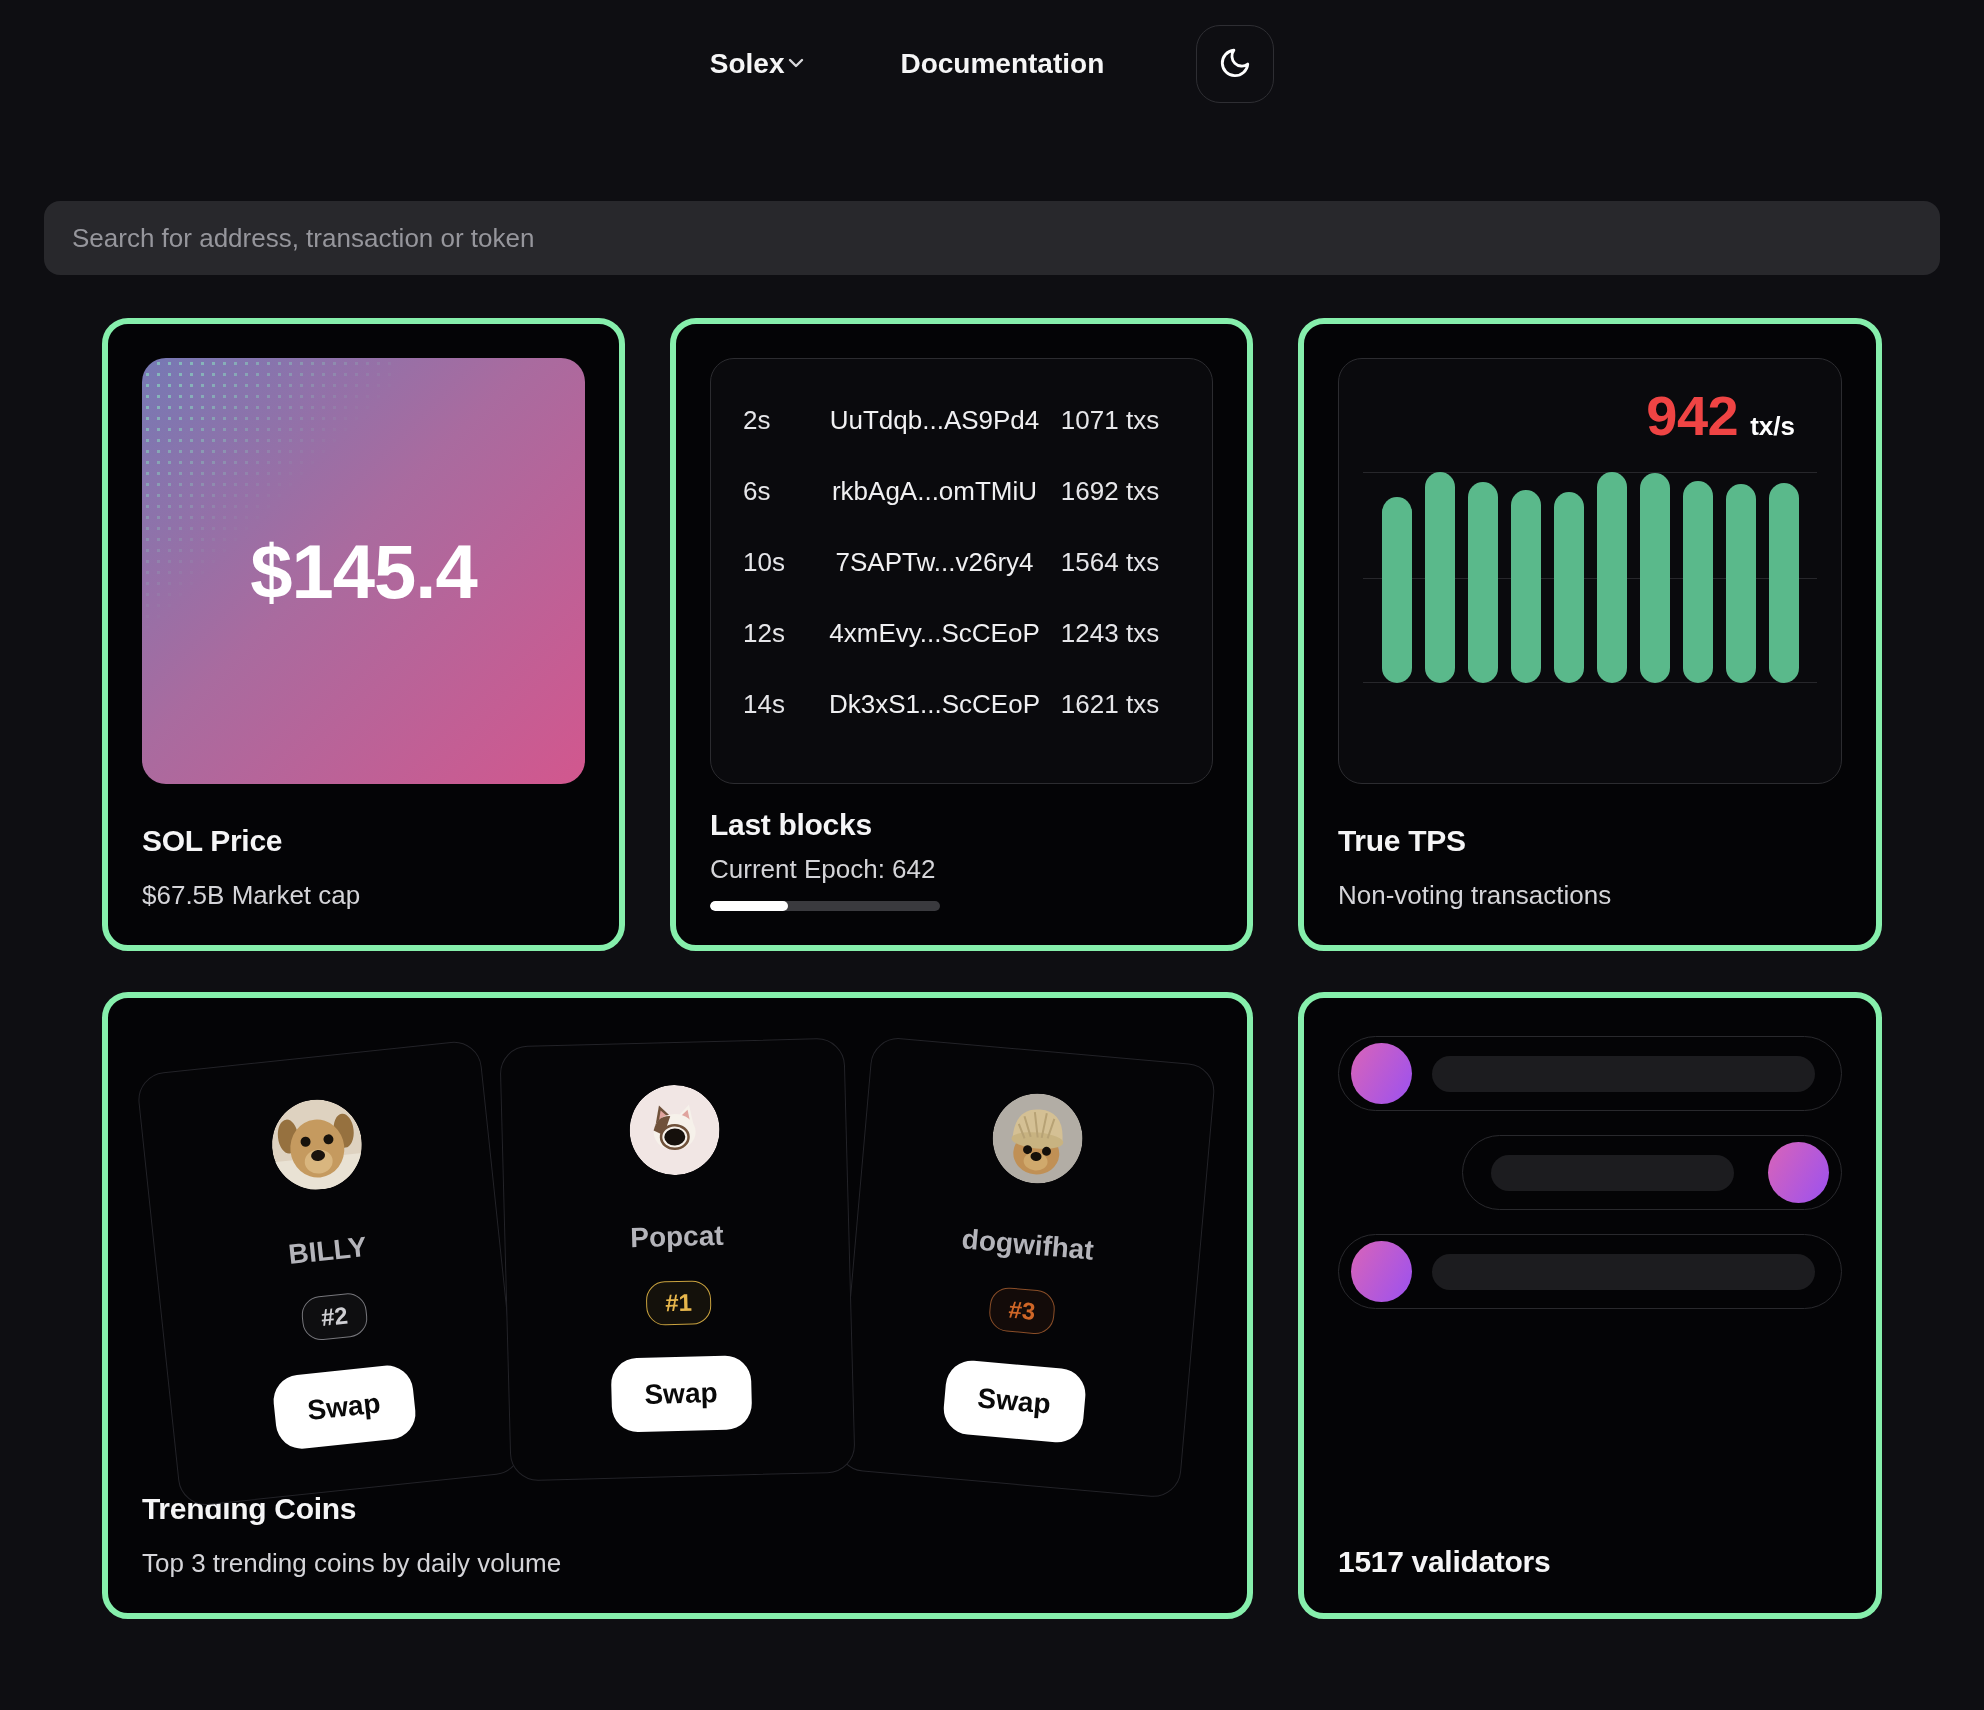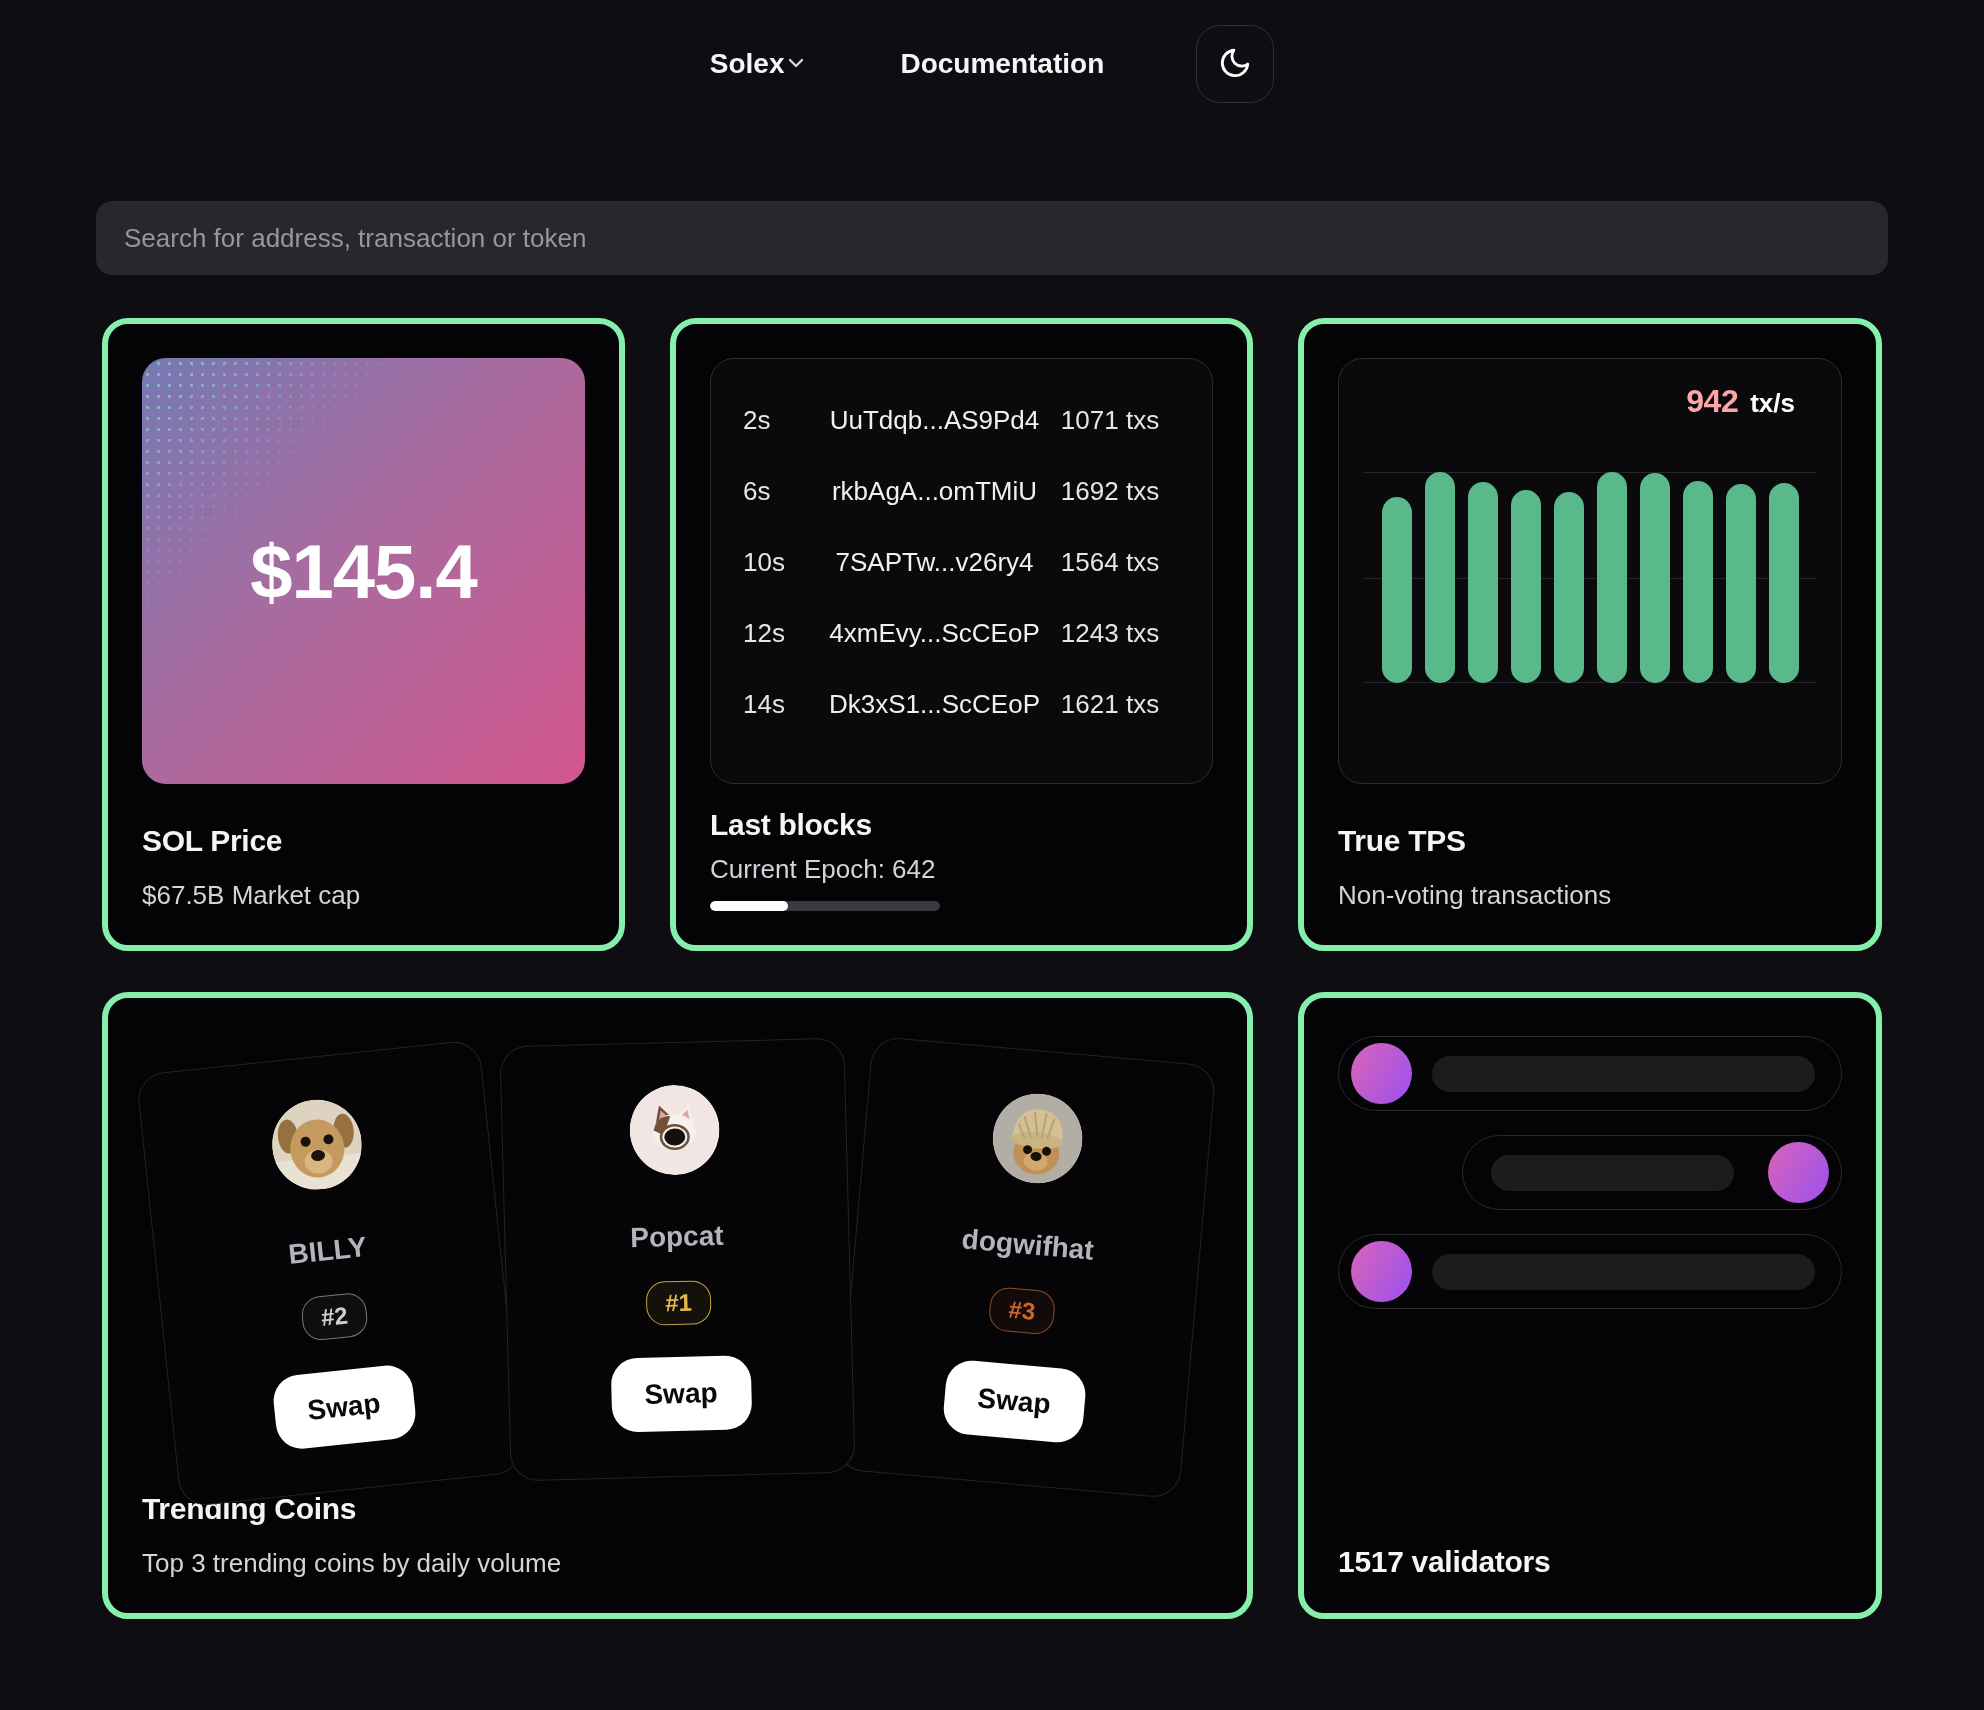--- a/index.html
+++ b/index.html
@@ -11,21 +11,21 @@
   
   .topnav { height:120px; display:flex; align-items:center; justify-content:center; gap:92px; padding-top:8px; }
   .brand { display:flex; align-items:center; gap:0; font-size:28px; font-weight:700; cursor:pointer; }
   .brand svg { margin-top:4px; }
   .nav-link { font-size:28px; font-weight:700; cursor:pointer; }
   .theme-btn {
     width:78px; height:78px; border-radius:24px; background:transparent;
     border:1.5px solid #2e2e33; display:flex; align-items:center; justify-content:center; cursor:pointer;
   }
   
-  .search-wrap { margin:81px 96px 0; }
+  .search-wrap { margin:81px 44px 0; }
   .search-input {
     width:100%; height:74px; background:#28282c; border:none; outline:none; border-radius:16px;
     padding:0 28px; font-size:26px; color:#e8e8ea; font-family:"Liberation Sans", sans-serif;
   }
   .search-input::placeholder { color:#96969c; }
   
   .grid { display:grid; grid-template-columns:repeat(3,1fr); gap:41px 45px; padding:0 102px; margin-top:43px; }
   .card {
     background:#040406; border:6px solid #86efac; border-radius:26px; padding:34px;
     display:flex; flex-direction:column;
@@ -57,21 +57,21 @@
   .block-row { display:flex; align-items:center; height:71px; font-size:26px; color:#e6e6e9; cursor:pointer; }
   .block-time { width:86px; text-align:left; }
   .block-hash { flex:1; text-align:center; color:#f0f0f2; }
   .block-txs { width:140px; text-align:center; }
   .epoch-label { font-size:26px; color:#d4d4d8; margin-top:12px; }
   .progress-track { width:230px; height:10px; border-radius:5px; background:#3a3a3e; margin-top:16px; overflow:hidden; }
   .progress-fill { height:100%; border-radius:5px; background:#fff; }
   
   .tps-panel { height:426px; border:1px solid #2c2c30; border-radius:24px; background:#0a0a0d; padding:24px 30px; }
   .tps-value-row { display:flex; justify-content:flex-end; align-items:baseline; gap:12px; height:58px; padding-right:16px; }
-  .tps-value { font-size:32px; font-weight:800; color:#fca5a5; letter-spacing:-0.5px;margin-left:44px; }
+  .tps-value { font-size:56px; font-weight:800; color:#ef4444; letter-spacing:-0.5px;margin-left:44px; }
   .tps-unit { font-size:26px; font-weight:700; color:#fff; }
   .tps-chart { position:relative; height:211px; margin-top:31px; }
   .gridline { position:absolute; left:-6px; right:-6px; height:1px; background:#27272b; }
   .gl-top { top:0; } .gl-mid { top:50%; } .gl-bot { bottom:0; }
   .tps-bars { position:absolute; inset:0; display:flex; align-items:flex-end; justify-content:center; gap:13px; }
   .tps-bar { width:30px; border-radius:15px; background:#5ab98b; }
   
   .coins-stage { display:flex; justify-content:center; gap:4px; padding-top:10px; height:460px; }
   .coin-card {
     width:345px; height:435px; background:#050507; border:1px solid #232328; border-radius:28px;

